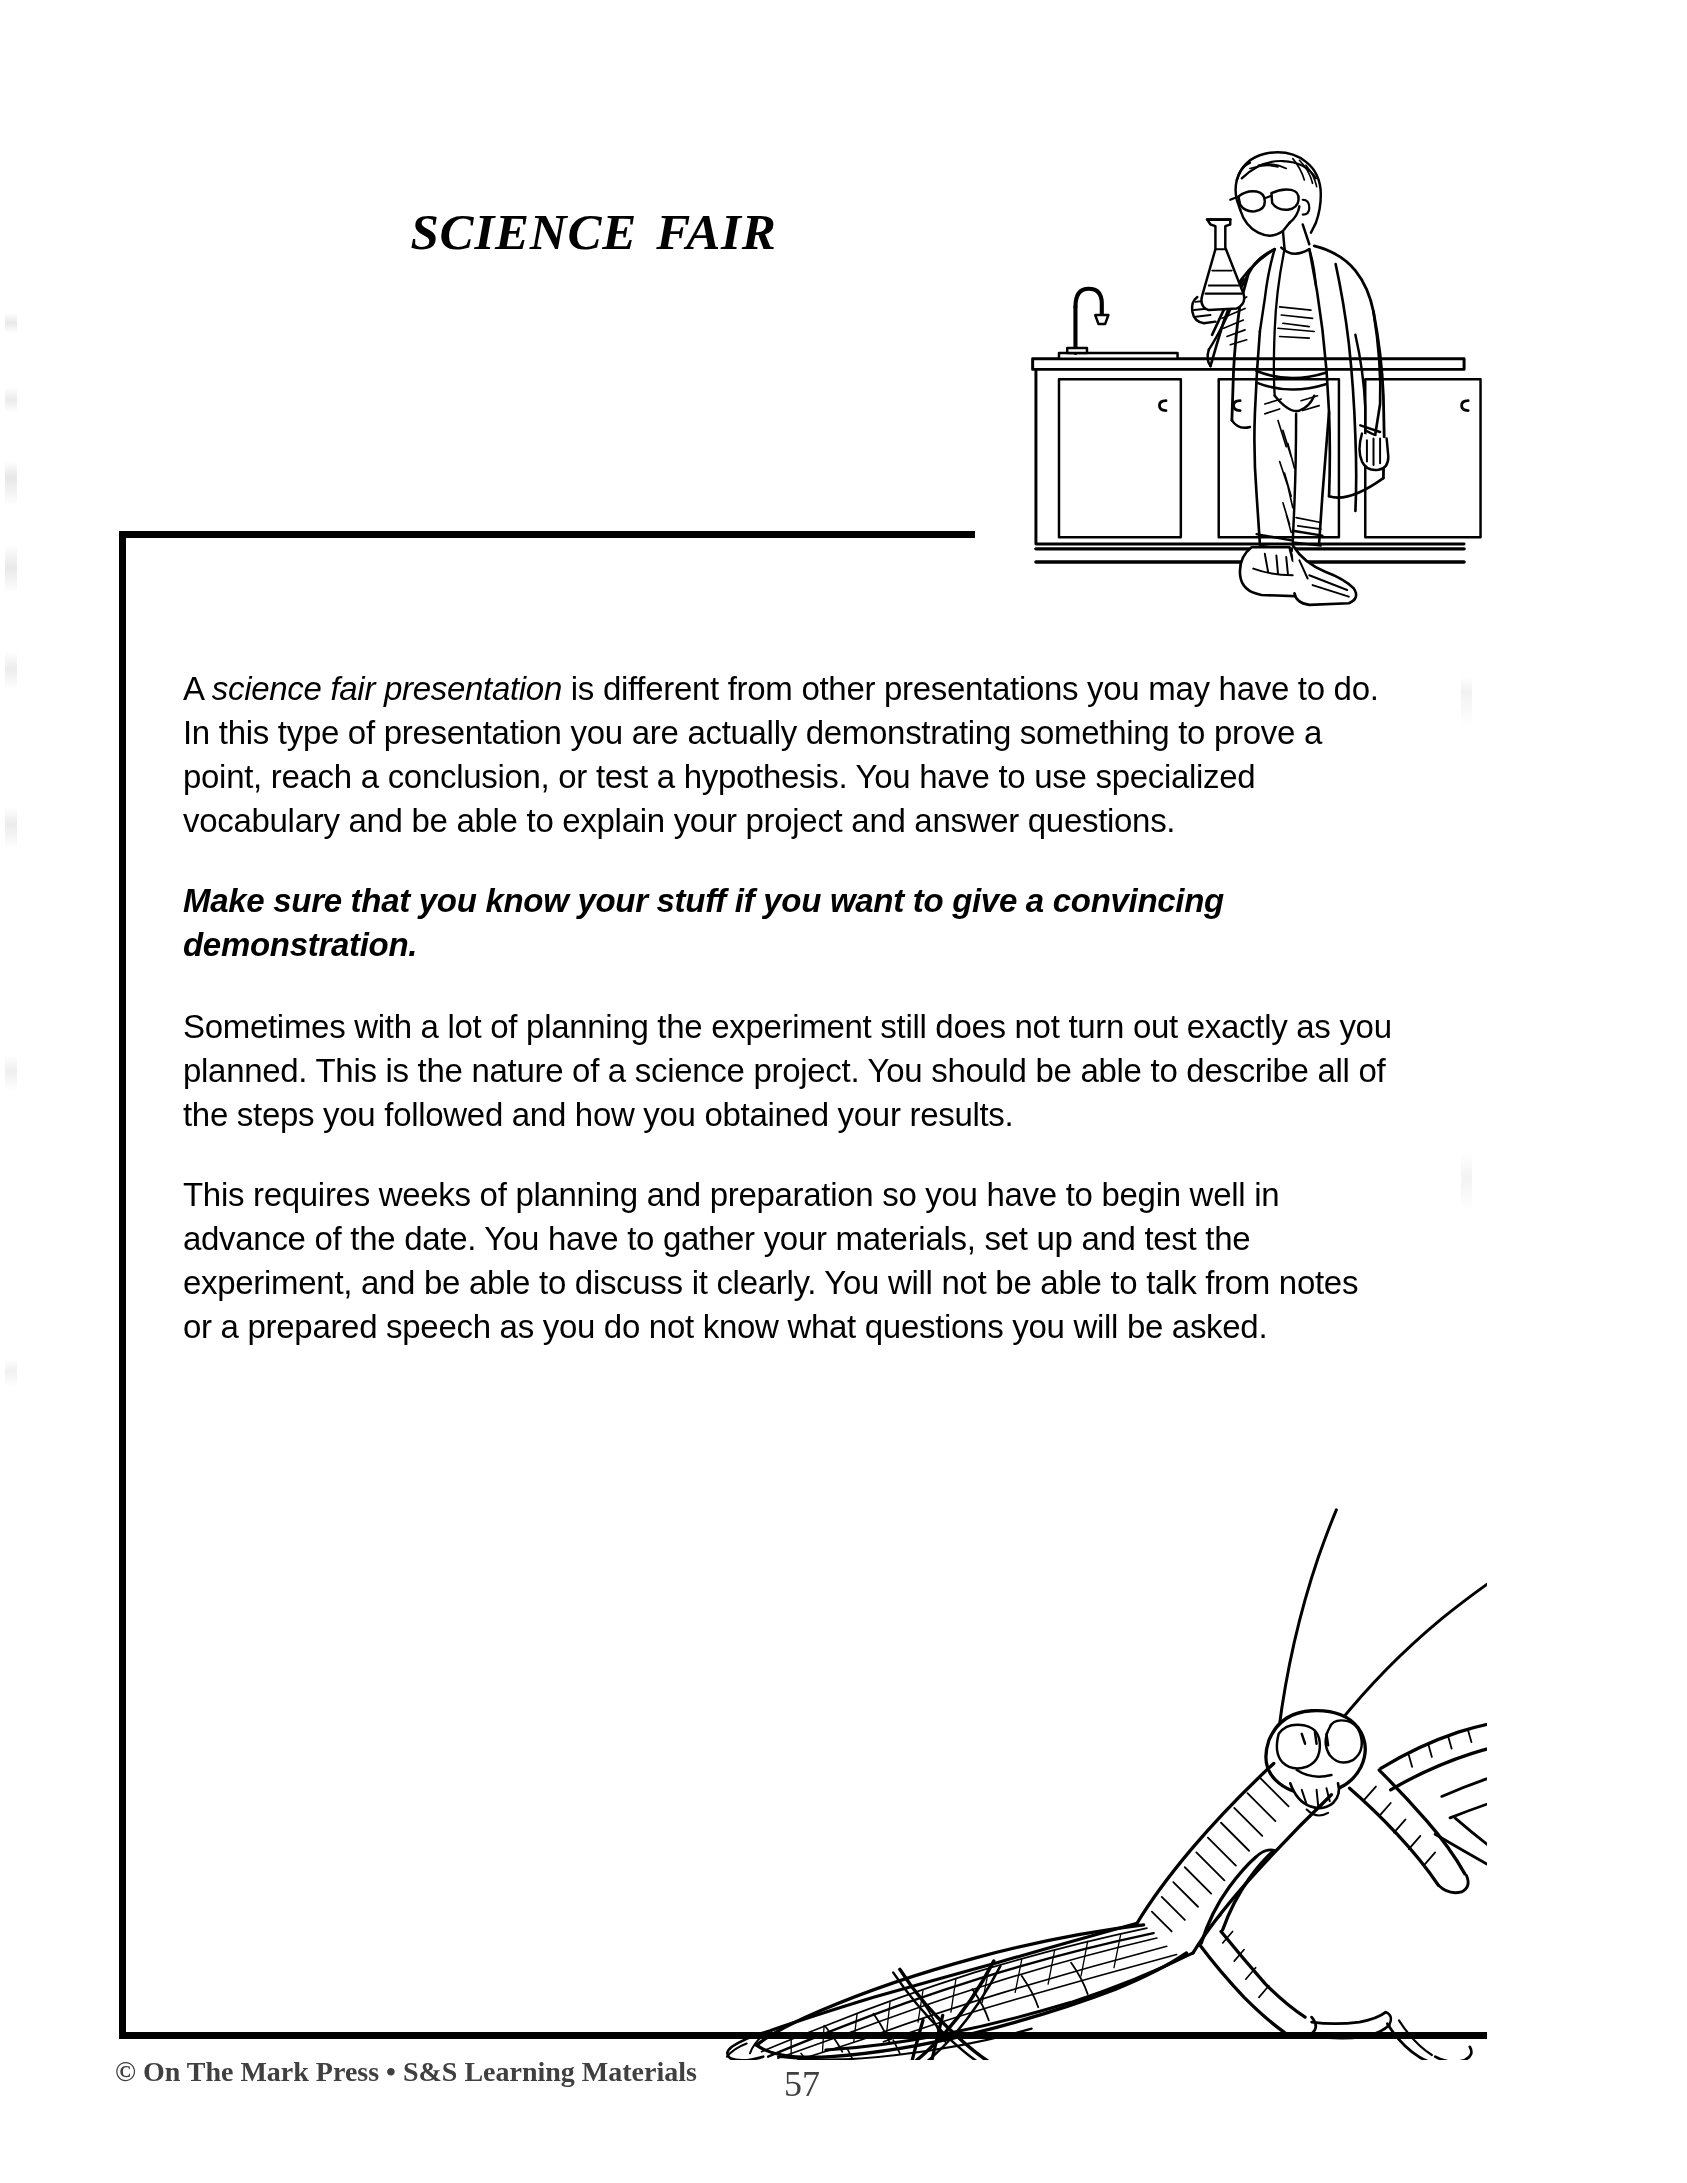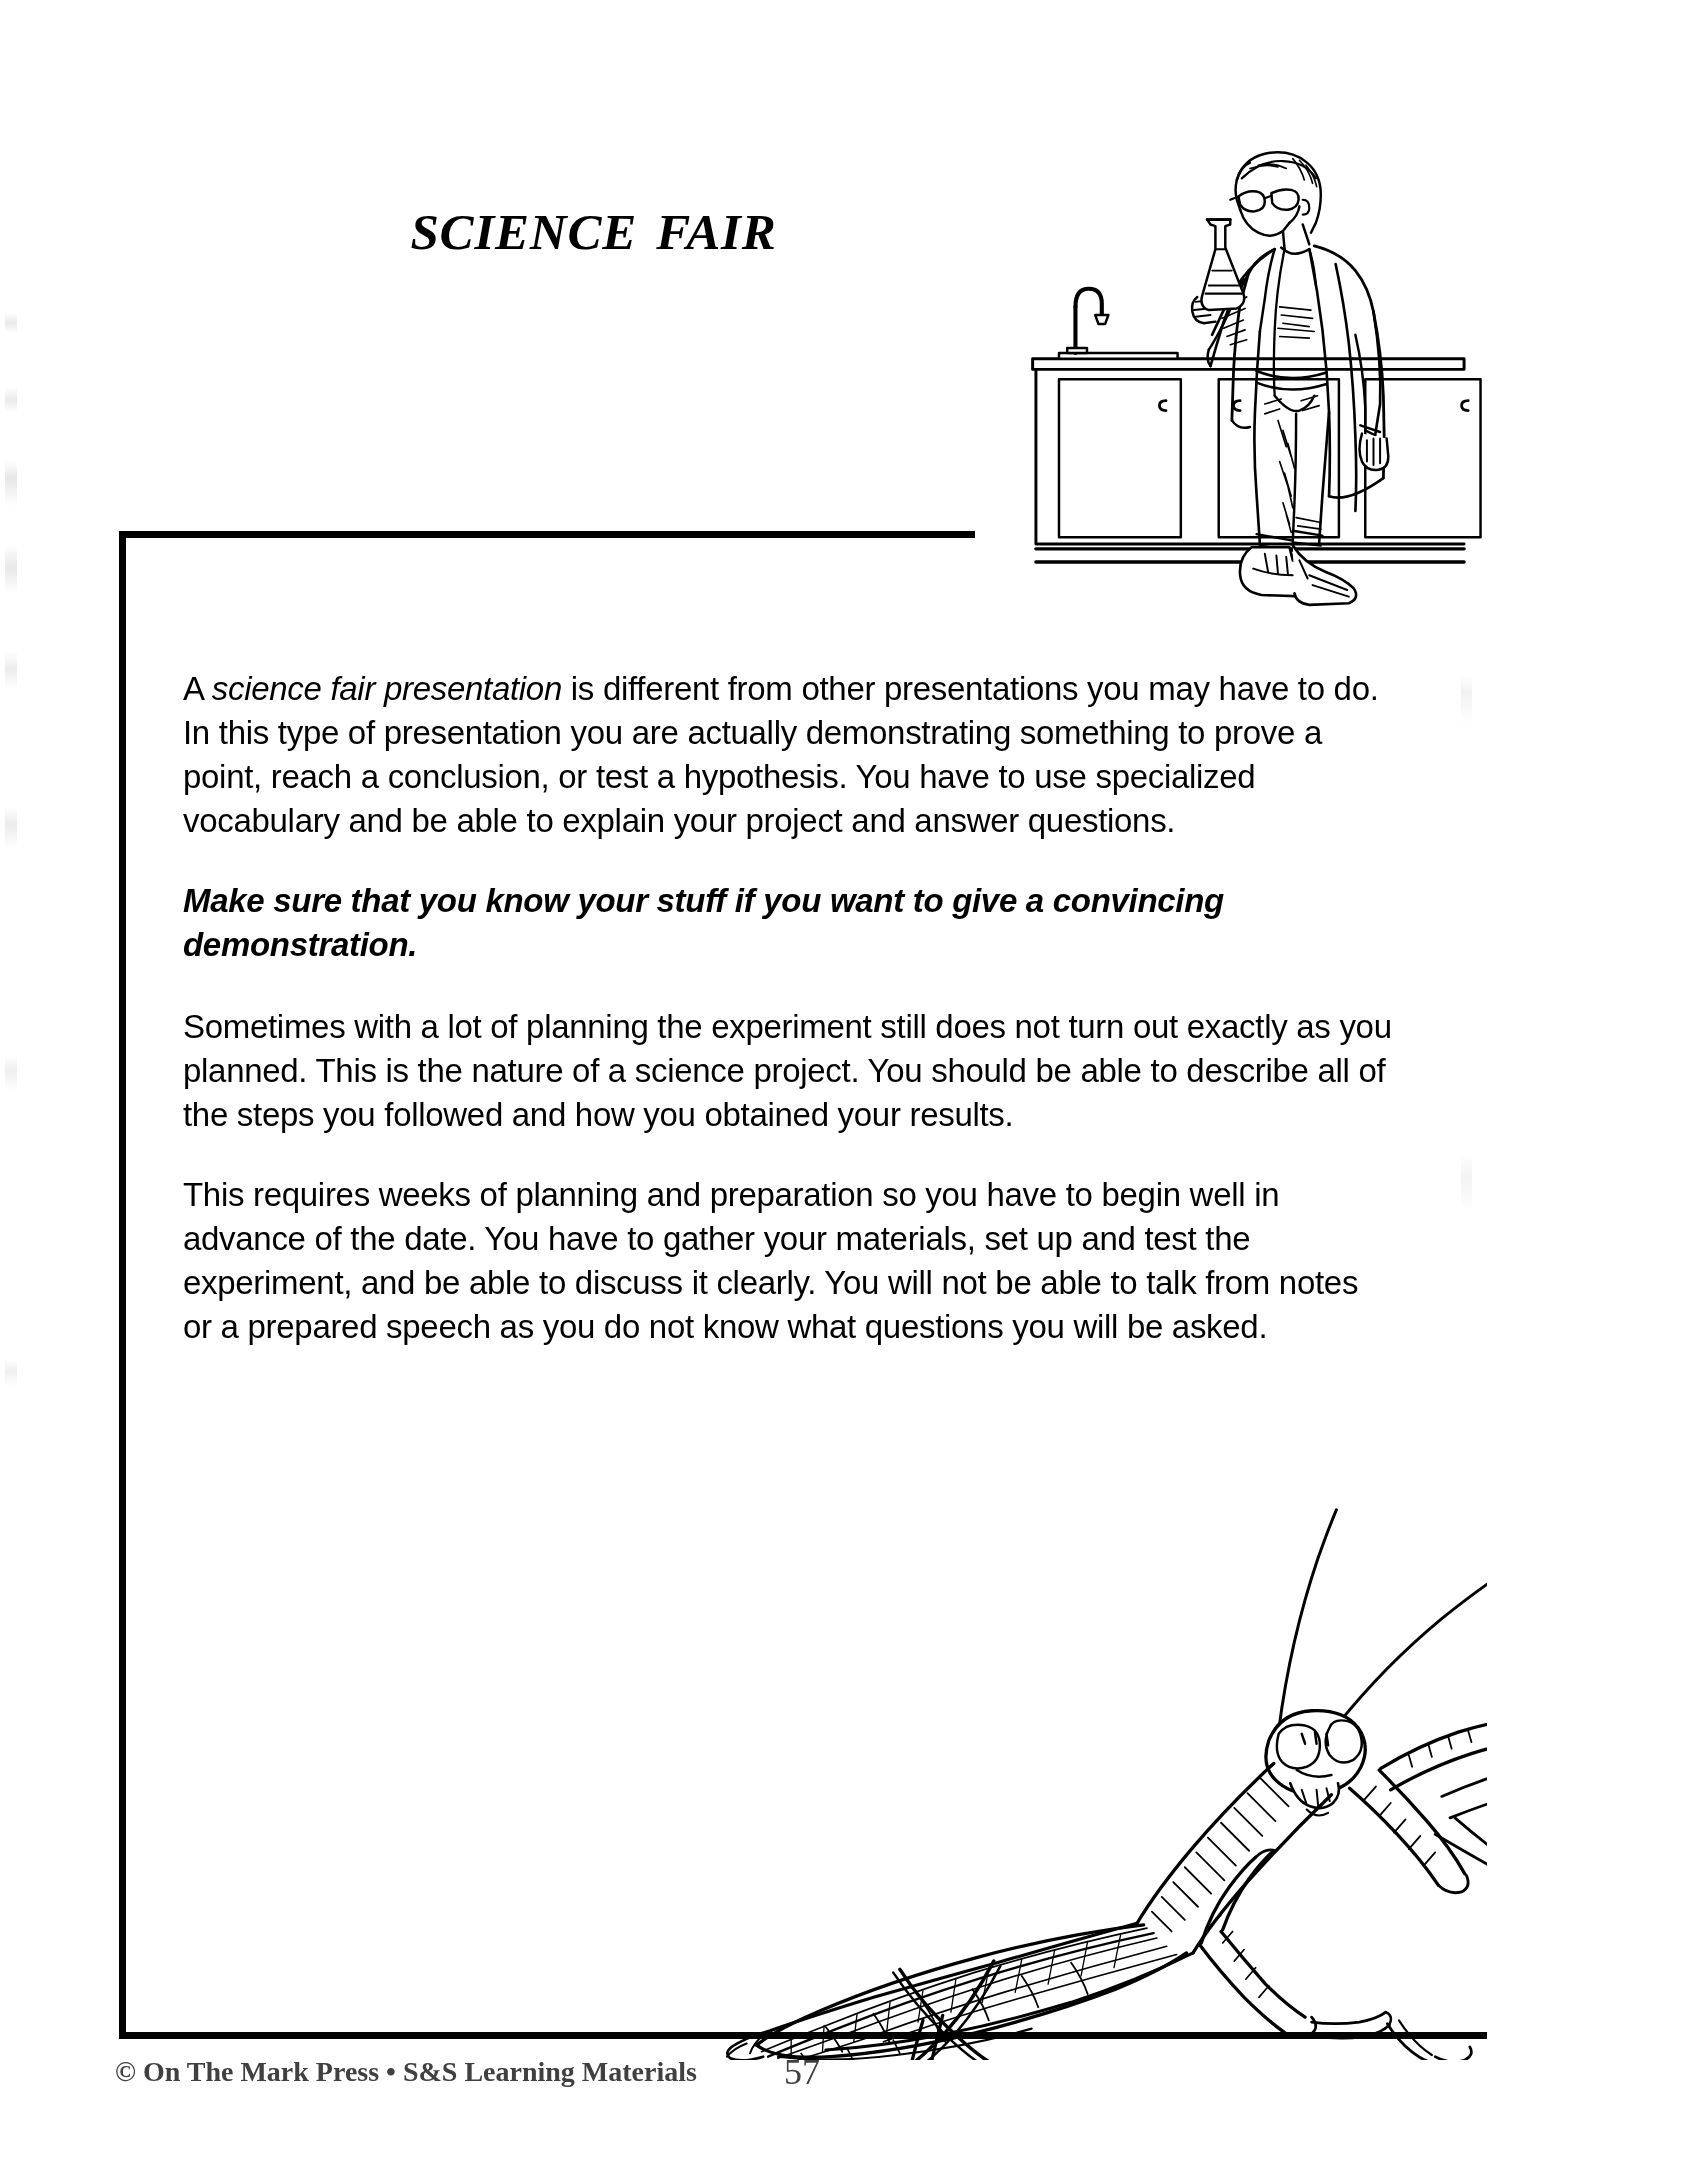--- a/index.html
+++ b/index.html
@@ -132,21 +132,21 @@
     position: absolute;
     left: 0;
     top: 2051px;
     width: 1687px;
     height: 58px;
     font-family: "Liberation Serif", serif;
     font-weight: bold;
     color: #404040;
   }
   #footer-left  { position: absolute; left: 115px;  top: 5px; font-size: 28px; white-space: nowrap; }
-  #footer-page  { position: absolute; left: 784px;  top: 0px; font-size: 36px; font-weight: normal; }
+  #footer-page  { position: absolute; left: 784px;  top: 12px; font-size: 36px; font-weight: normal; }
   #footer-right { position: absolute; right: 99px; top: 6.6px; font-size: 25.5px; white-space: nowrap; }
 
   
   .illus { position: absolute; }
   #scientist-illus { left: 1003px; top: 124px; width: 494px; height: 527px; }
   #mantis-illus    { left: 610px;  top: 1434px; width: 980px; height: 626px; }
   .illus svg { display: block; width: 100%; height: 100%; }
 </style>
 </head>
 <body>

